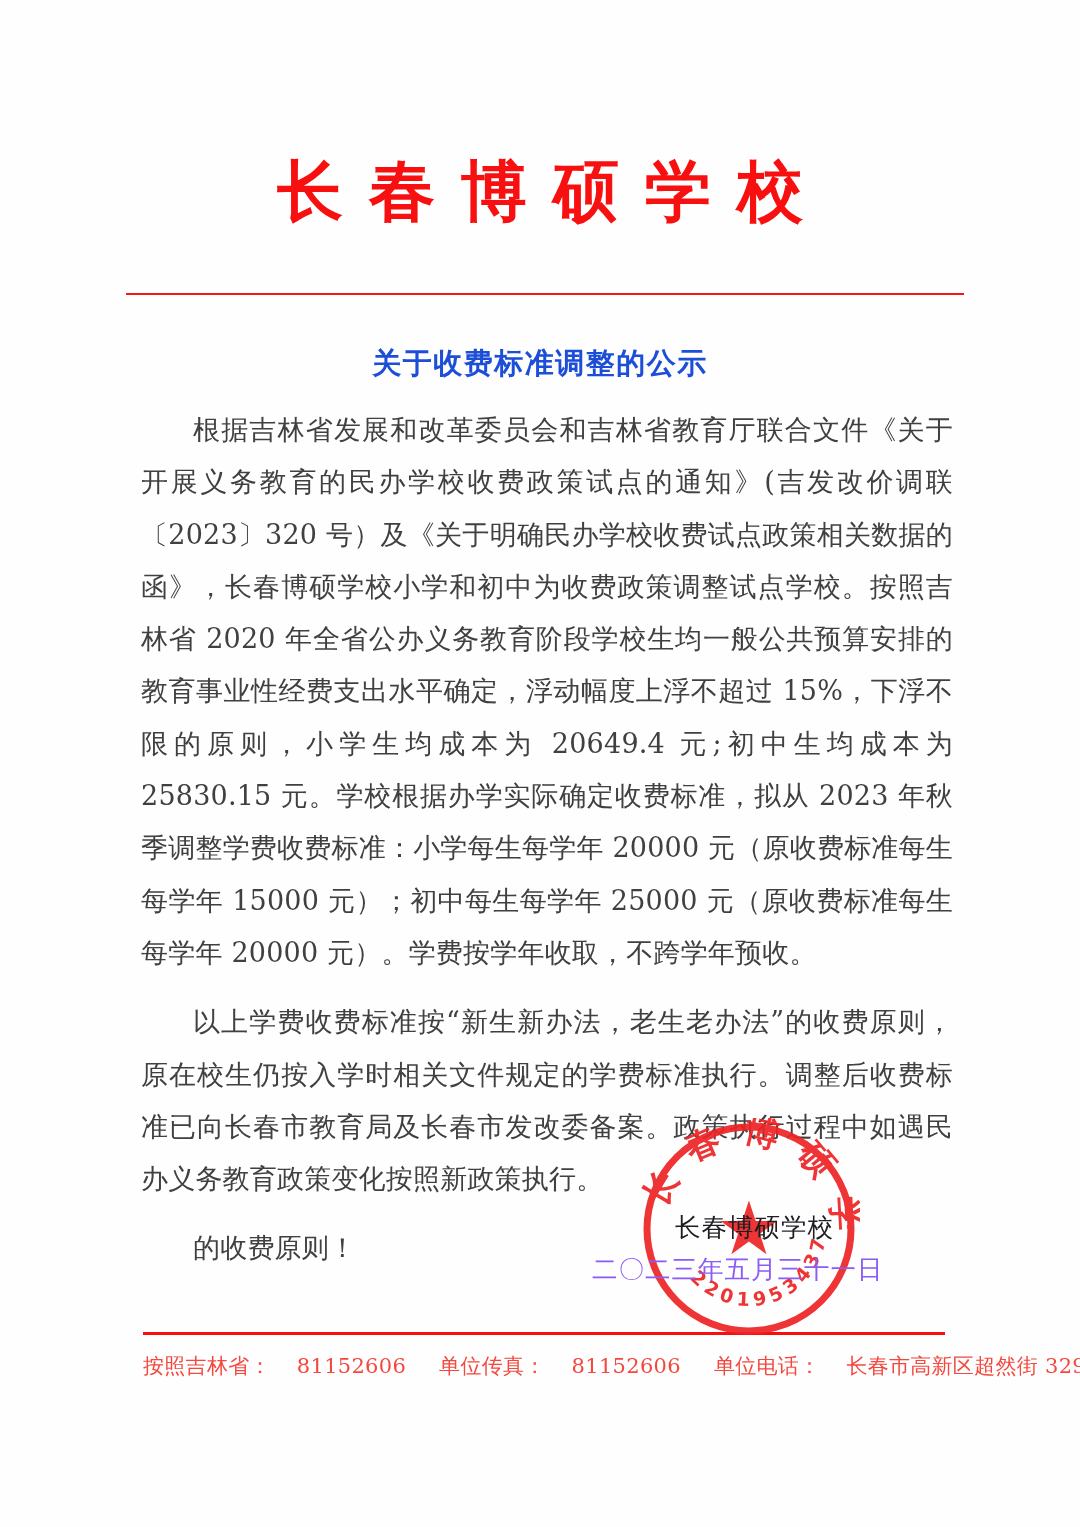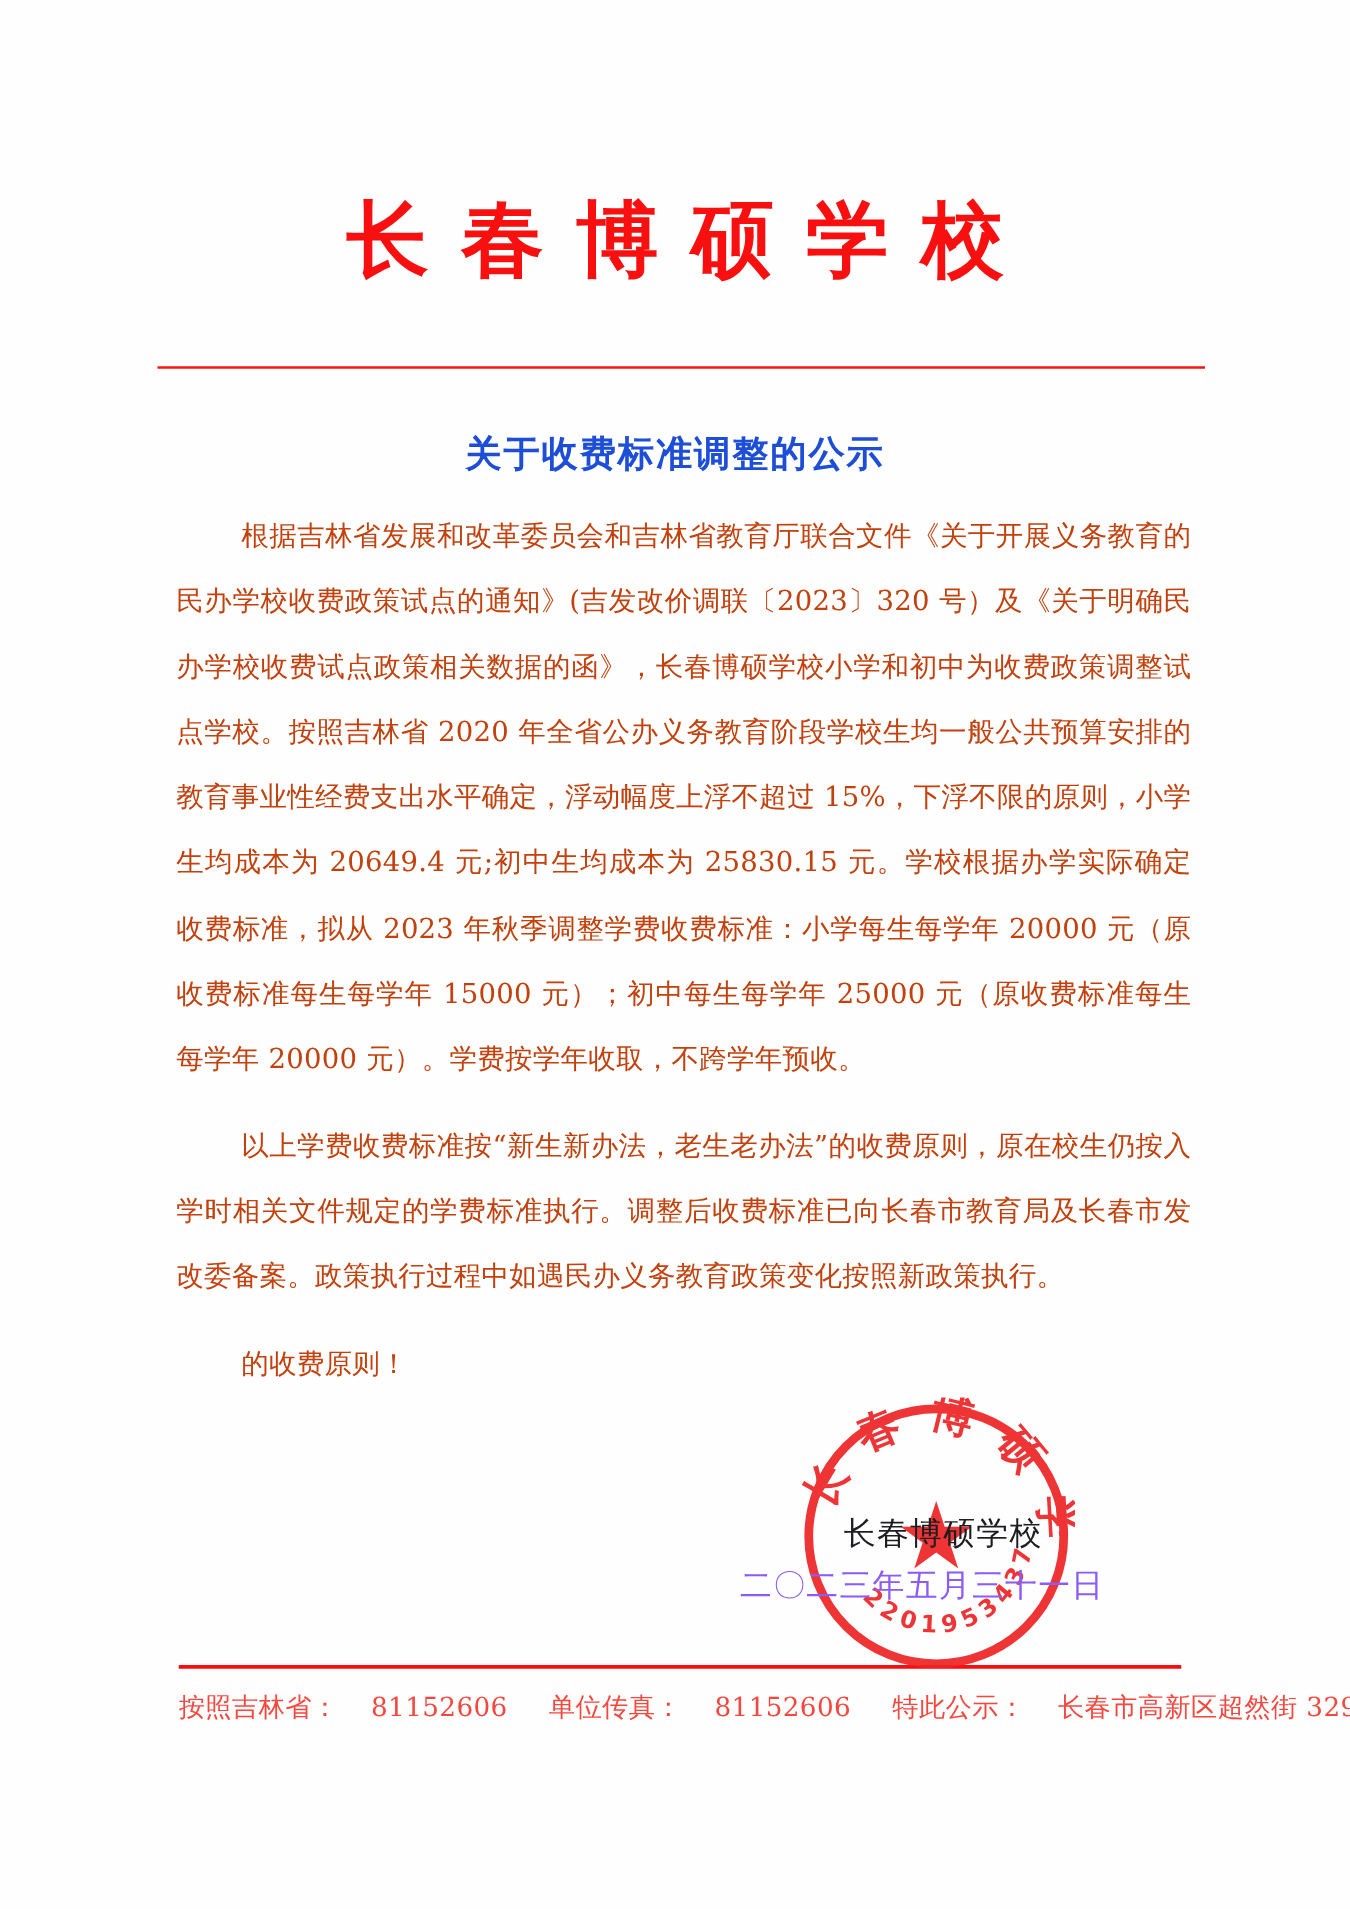--- a/index.html
+++ b/index.html
@@ -64,22 +64,22 @@
   }
 
   
   .body-block {
     position: absolute;
     left: 141px;
     top: 404px;
     width: 812px;
   }
   .para {
-    font-size: 22px;
-    color: #c2410c;
+    font-size: 27px;
+    color: #404040;
     line-height: 52.3px;
     text-align: justify;
     text-justify: inter-ideograph;
     text-indent: 52px;
     margin: 0;
     letter-spacing: 0.2px;
     font-family: "DejaVu Serif", "Liberation Serif", serif;
   }
   .para + .para {
     margin-top: 17px;
@@ -182,16 +182,16 @@
 
   <div class="sign-block">
     <div class="sign-name">长春博硕学校</div>
     <div class="sign-date">二〇二三年五月三十一日</div>
   </div>
 
   <div class="rule-bottom"></div>
   <div class="footer">
     <span><span>按照吉林省：</span><span>81152606</span></span>
     <span><span>单位传真：</span><span>81152606</span></span>
-    <span><span>特此公示：</span><span>长春市高新区超然街 3299 号</span></span>
+    <span><span>单位电话：</span><span>长春市高新区超然街 3299 号</span></span>
   </div>
 
 </div>
 
 </body></html>

